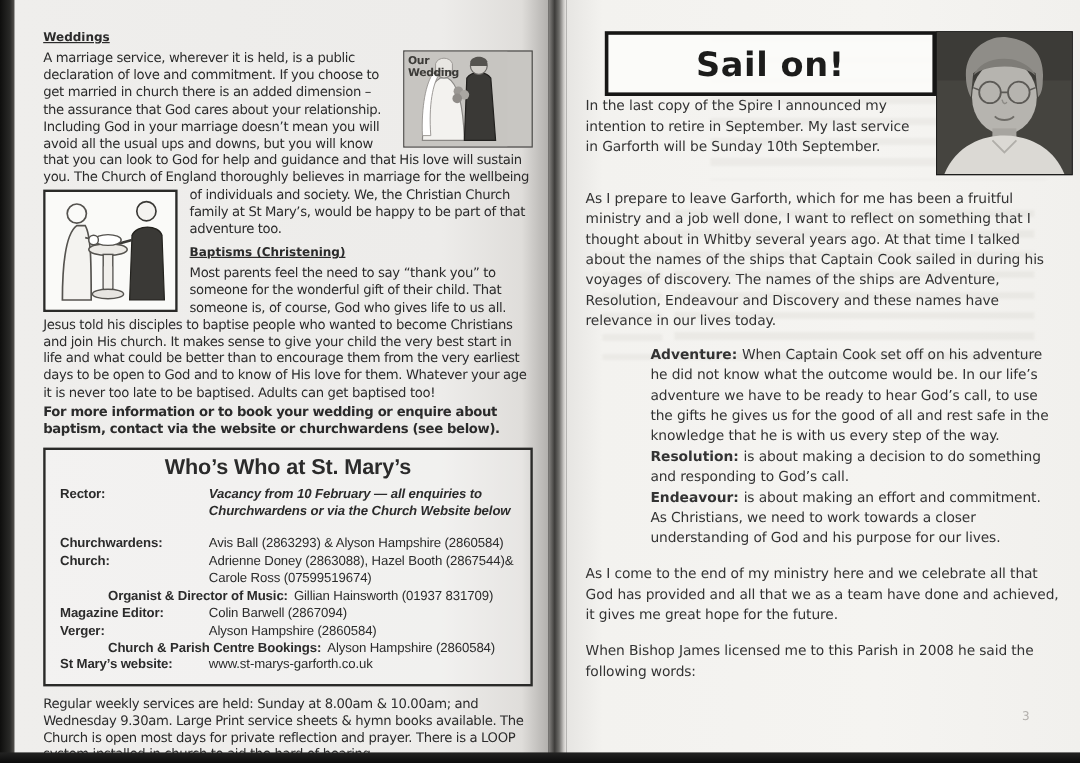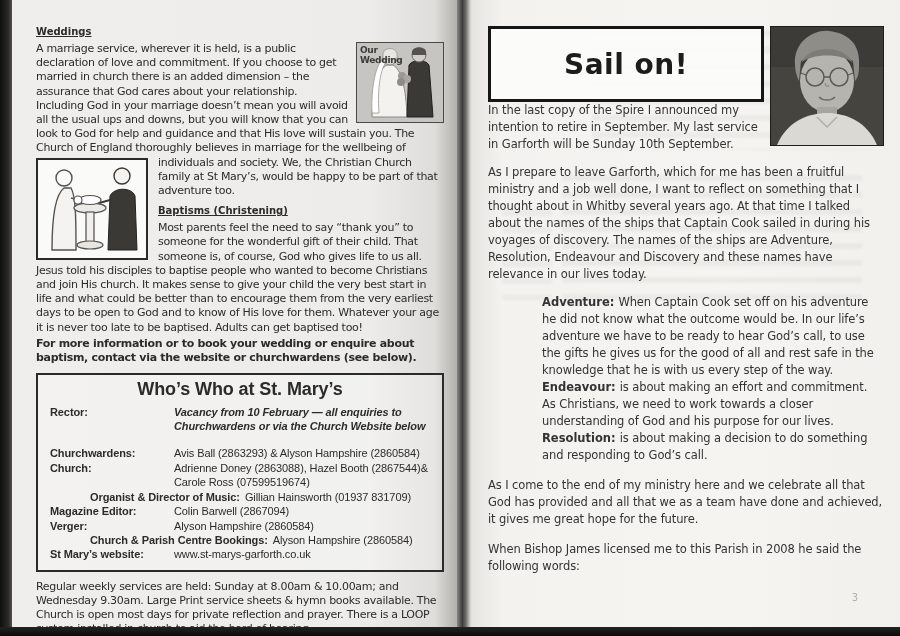--- a/index.html
+++ b/index.html
@@ -26,21 +26,21 @@
   }
   .gutter {
     flex: 0 0 15px; height: 628px;
     background: linear-gradient(90deg, #8a8885, #3d3c3a 35%, #6f6e6b 60%, #c9c7c4 85%, #eceae7);
   }
   h2.sec {
     font-size: 10px; letter-spacing: 0; line-height: 17px;
     font-weight: bold; text-decoration: underline; margin: 0 0 2px 0;
   }
   .wed-img {
-    float: right; width: 88px; height: 81px; margin: 0 0 4px 8px;
+    float: right; width: 108px; height: 81px; margin: 0 0 4px 8px;
     border: 1px solid #4a4947; background: #c8c6c2; position: relative;
   }
   .bap-img {
     float: left; width: 112px; height: 102px; margin: 2px 10px 4px 0;
     border: 2px solid #2a2a28; background: #fbfbf9;
   }
   .bold-note { font-weight: bold; margin-top: 2px; }
   .whos-box {
     clear: both; margin-top: 8px; border: 2px solid #2a2a28;
     padding: 7px 12px 8px 12px;
@@ -63,24 +63,24 @@
     flex: 1; height: 628px; position: relative;
     background: linear-gradient(90deg, #e6e5e2 0%, #f3f2ef 7%, #f5f4f1 60%, #f1f0ed 100%);
     padding: 26px 16px 10px 16px;
     font-size: 11.5px; line-height: 17px; letter-spacing: -0.1px;
     color: #333;
     overflow: hidden;
   }
   .title-row { display: flex; align-items: flex-start; position: relative; z-index: 2; }
   .title-col { flex: 0 0 278px; }
   .title-box {
-    width: 276px; height: 76px; border: 3px solid #161615;
+    width: 276px; height: 54px; border: 3px solid #161615;
     background: rgba(252,252,250,0.9);
     display: flex; align-items: center; justify-content: center;
-    font-size: 28px; font-weight: bold; letter-spacing: 0.5px; color: #1c1c1b;
+    font-size: 28px; font-weight: bold; letter-spacing: 0.5px; color: #1c1c1b; margin-left: 16px;
   }
   .photo {
     margin-left: auto; width: 114px; height: 120px;
     border: 1px solid #1d1d1c; background: #4c4b49;
   }
   .p1 { width: 282px; }
   .para { margin-top: 11px; position: relative; z-index: 2; }
   .ships { margin: 11px 4px 0 54px; position: relative; z-index: 2; }
   .ship b { letter-spacing: 0; }
   .page-num { position: absolute; right: 42px; bottom: 22px; font-size: 10px; color: #b3b0ac; }
@@ -212,22 +212,22 @@
           <path d="M6,118 C16,94 38,86 56,86 C74,86 96,94 106,118 Z" fill="#dbd9d4"></path>
           <path d="M46,90 L56,100 L66,90" fill="none" stroke="#b0aea9" stroke-width="1.5"></path>
         </svg>
       </div>
     </div>
 
     <div class="para">As I prepare to leave Garforth, which for me has been a fruitful ministry and a job well done, I want to reflect on something that I thought about in Whitby several years ago. At that time I talked about the names of the ships that Captain Cook sailed in during his voyages of discovery. The names of the ships are Adventure, Resolution, Endeavour and Discovery and these names have relevance in our lives today.</div>
 
     <div class="ships">
         <div class="ship"><b>Adventure: </b><span>When Captain Cook set off on his adventure he did not know what the outcome would be. In our life’s adventure we have to be ready to hear God’s call, to use the gifts he gives us for the good of all and rest safe in the knowledge that he is with us every step of the way.</span></div>
+        <div class="ship"><b>Resolution: </b><span>is about making a decision to do something and responding to God’s call.</span></div>
         <div class="ship"><b>Endeavour: </b><span>is about making an effort and commitment. As Christians, we need to work towards a closer understanding of God and his purpose for our lives.</span></div>
-        <div class="ship"><b>Resolution: </b><span>is about making a decision to do something and responding to God’s call.</span></div>
       </div>
 
     <div class="para" style="margin-top:13px">As I come to the end of my ministry here and we celebrate all that God has provided and all that we as a team have done and achieved, it gives me great hope for the future.</div>
     <div class="para" style="margin-top:13px">When Bishop James licensed me to this Parish in 2008 he said the following words:</div>
 
     <div class="page-num">3</div>
   </div>
 </div>
 <div class="bottom-strip"></div>
 

